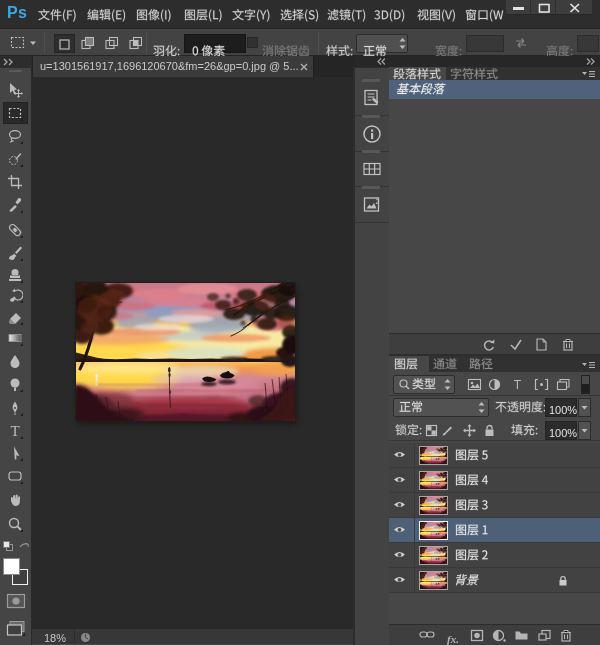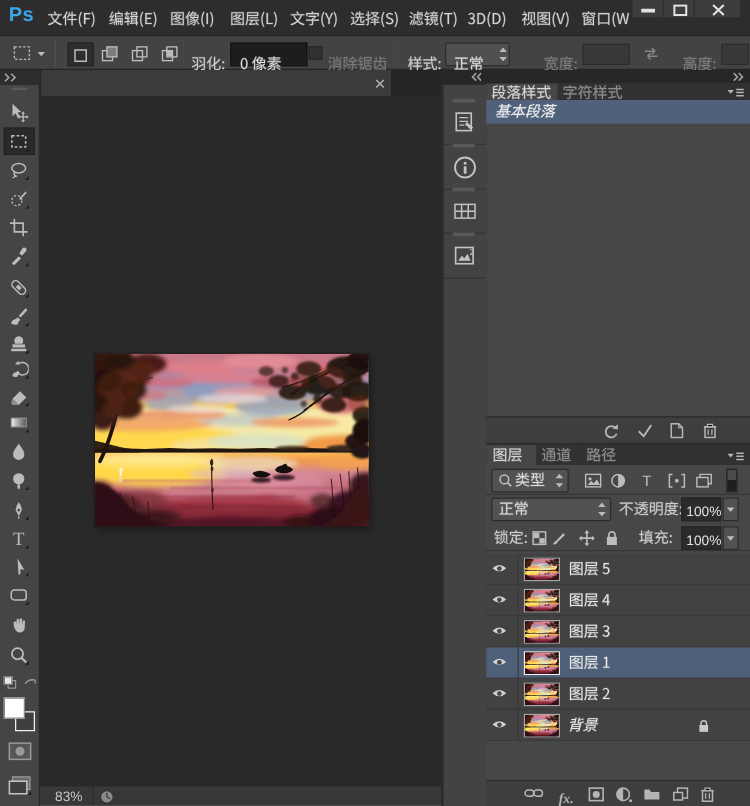--- a/index.html
+++ b/index.html
@@ -660,32 +660,33 @@
       <svg width="20" height="17" viewBox="0 0 20 17" style="display:block;">
         <rect x="4" y="1.5" width="14" height="10" fill="#6a6a6a" stroke="#9a9a9a" stroke-width="1"></rect>
         <rect x="1.5" y="5" width="14" height="10" fill="#3f3f3f" stroke="#c5c5c5" stroke-width="1.2"></rect>
       </svg>
       <span class="ab" style="right:1px;bottom:1px;width:0;height:0;border-left:3px solid transparent;border-bottom:3px solid #1f1f1f"></span>
     </div>
   </div>
 <div class="ab" style="left:32px;top:56px;width:321px;height:589px;background:#292929">
     <div class="ab" style="left:0;top:0;width:321px;height:21px;background:#252525">
       <div class="ab" style="left:1px;top:0;width:281px;height:21px;background:#3b3b3b;border-right:1px solid #1f1f1f">
+        <div class="ab" style="left:7px;top:4px;color:#c9c9c9;font-size:11px;white-space:nowrap">u=1301561917,1696120670&amp;fm=26&amp;gp=0.jpg @ 5...</div>
         <svg width="10" height="10" viewBox="0 0 10 10" style="display:block;position:absolute;right:4px;top:6px">
           <path d="M2,2 L8,8 M8,2 L2,8" stroke="#b0b0b0" stroke-width="1.3"></path>
         </svg>
       </div>
     </div>
     <div class="ab" style="left:44px;top:227px;width:219px;height:138px;box-shadow:0 0 0 1px #1e1e1e,2px 3px 6px rgba(0,0,0,0.4)">
       <svg width="219" height="138" viewBox="0 0 219 138" style="display:block">
         <use href="#photoG"></use>
       </svg>
     </div>
     <div class="ab" style="left:0;top:572px;width:321px;height:17px;background:#373737;border-top:1px solid #272727">
-      <div class="ab" style="left:12px;top:3px;color:#c6c6c6;font-size:11px">83%</div>
+      <div class="ab" style="left:12px;top:3px;color:#c6c6c6;font-size:11px">18%</div>
       <div class="ab" style="left:42px;top:0;width:1px;height:17px;background:#2e2e2e"></div>
       <div class="ab" style="left:48px;top:3px;">
         <svg width="12" height="11" viewBox="0 0 12 11" style="display:block;">
           <circle cx="5.5" cy="5.5" r="4.5" fill="#8a8a8a"></circle>
           <path d="M5.5,5.5 L5.5,2.2 M5.5,5.5 L8,7" stroke="#3d3d3d" stroke-width="1"></path>
         </svg>
       </div>
       <div class="ab" style="left:0;top:15px;width:321px;height:2px;background:#484848"></div>
     </div>
   </div>

